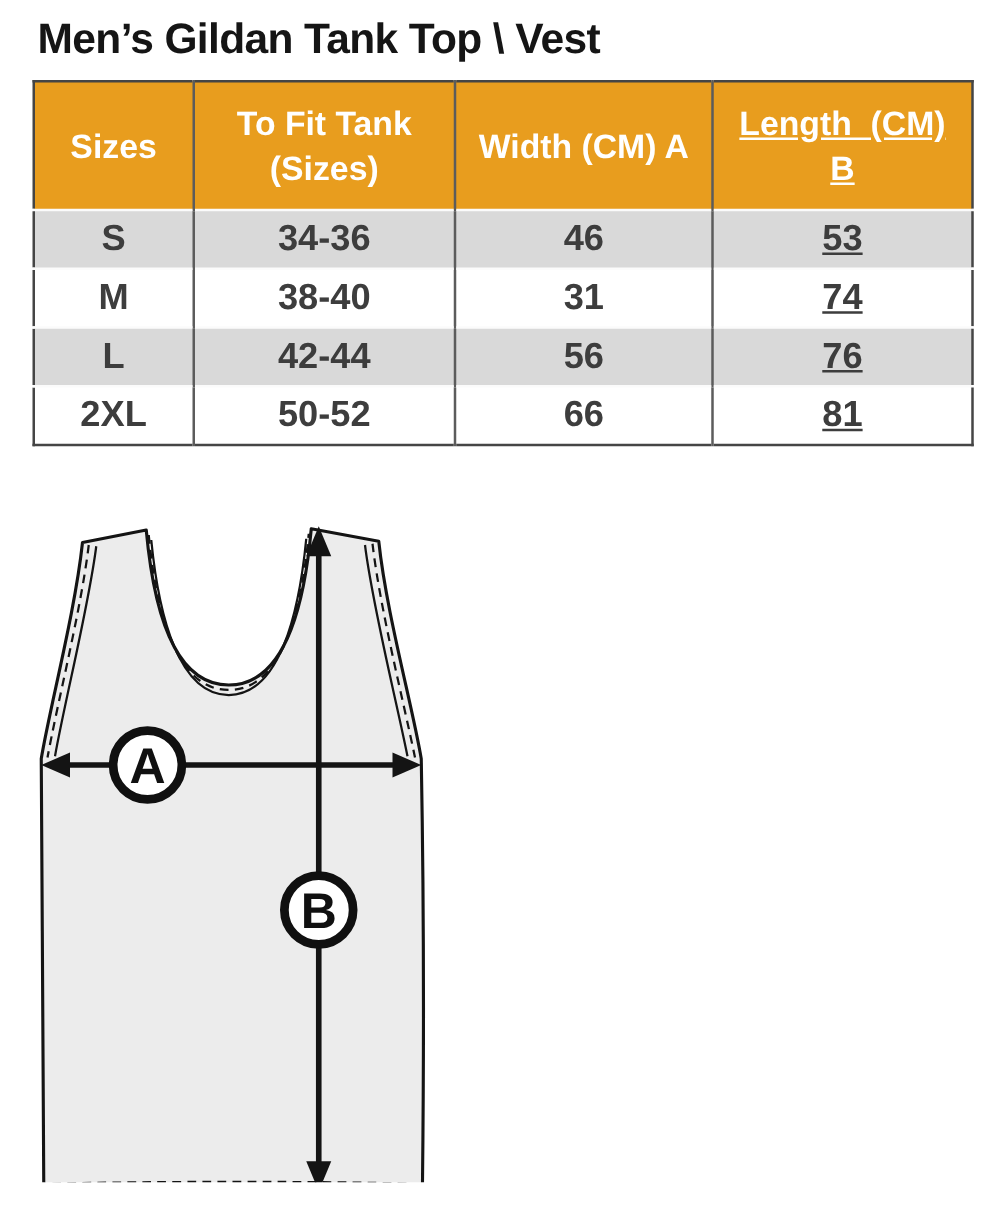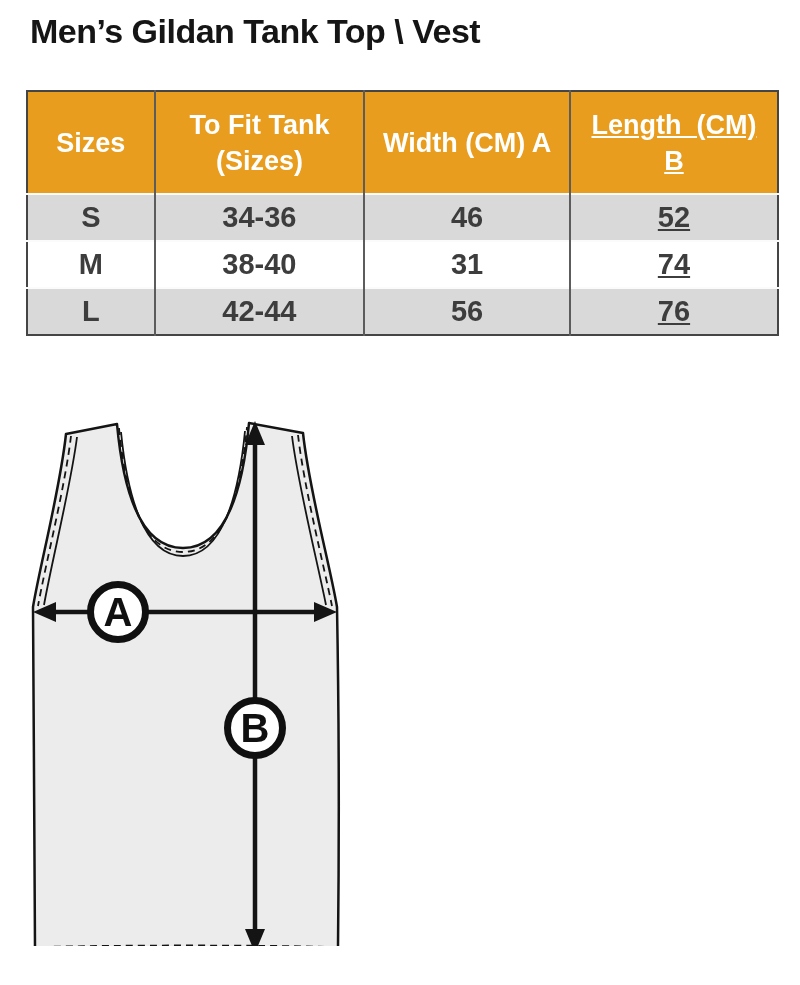--- a/index.html
+++ b/index.html
@@ -22,21 +22,20 @@
     white-space: pre;
   }
   table.size-table {
     position: absolute;
     left: 26px;
     top: 64px;
     width: 753px;
     border-collapse: collapse;
     table-layout: fixed;
     border: 2px solid #454545;
-    margin-top: 26px;
   }
   .size-table col.c1 { width: 17.0%; }
   .size-table col.c2 { width: 27.9%; }
   .size-table col.c3 { width: 27.4%; }
   .size-table col.c4 { width: 27.7%; }
   .size-table th {
     background: #E89D1E;
     color: #ffffff;
     font-size: 27px;
     font-weight: bold;
@@ -108,33 +107,39 @@
           <span class="th-line">Length  (CM)</span>
           <span class="th-line">B</span>
         </th>
       </tr>
     </thead>
     <tbody>
       <tr>
         <td>S</td>
         <td>34-36</td>
         <td>46</td>
-        <td>52</td>
+        <td>53</td>
       </tr>
       <tr>
         <td>M</td>
         <td>38-40</td>
         <td>31</td>
         <td>74</td>
       </tr>
       <tr>
         <td>L</td>
         <td>42-44</td>
         <td>56</td>
         <td>76</td>
+      </tr>
+      <tr>
+        <td>2XL</td>
+        <td>50-52</td>
+        <td>66</td>
+        <td>81</td>
       </tr>
     </tbody>
   </table>
 
   <svg class="tank-svg" viewBox="0 0 400 570" xmlns="http://www.w3.org/2000/svg">
 
     <path d="M 66 19
          L 117 9
          C 123 75, 140 133, 183 133
          C 226 133, 243 75, 249 8

